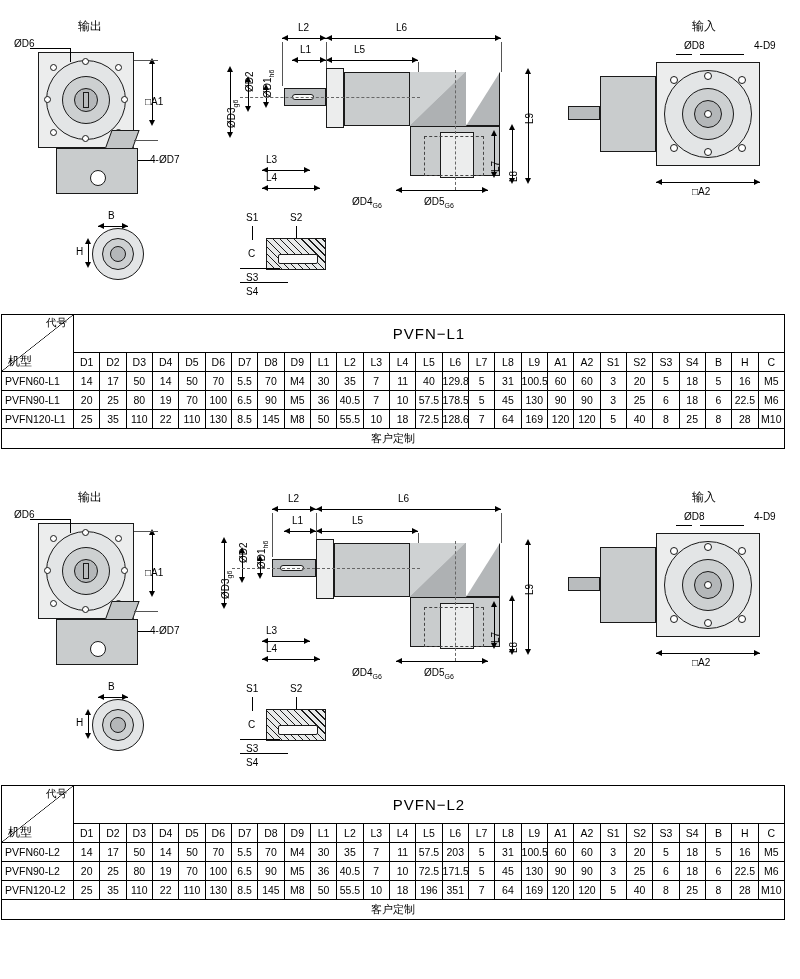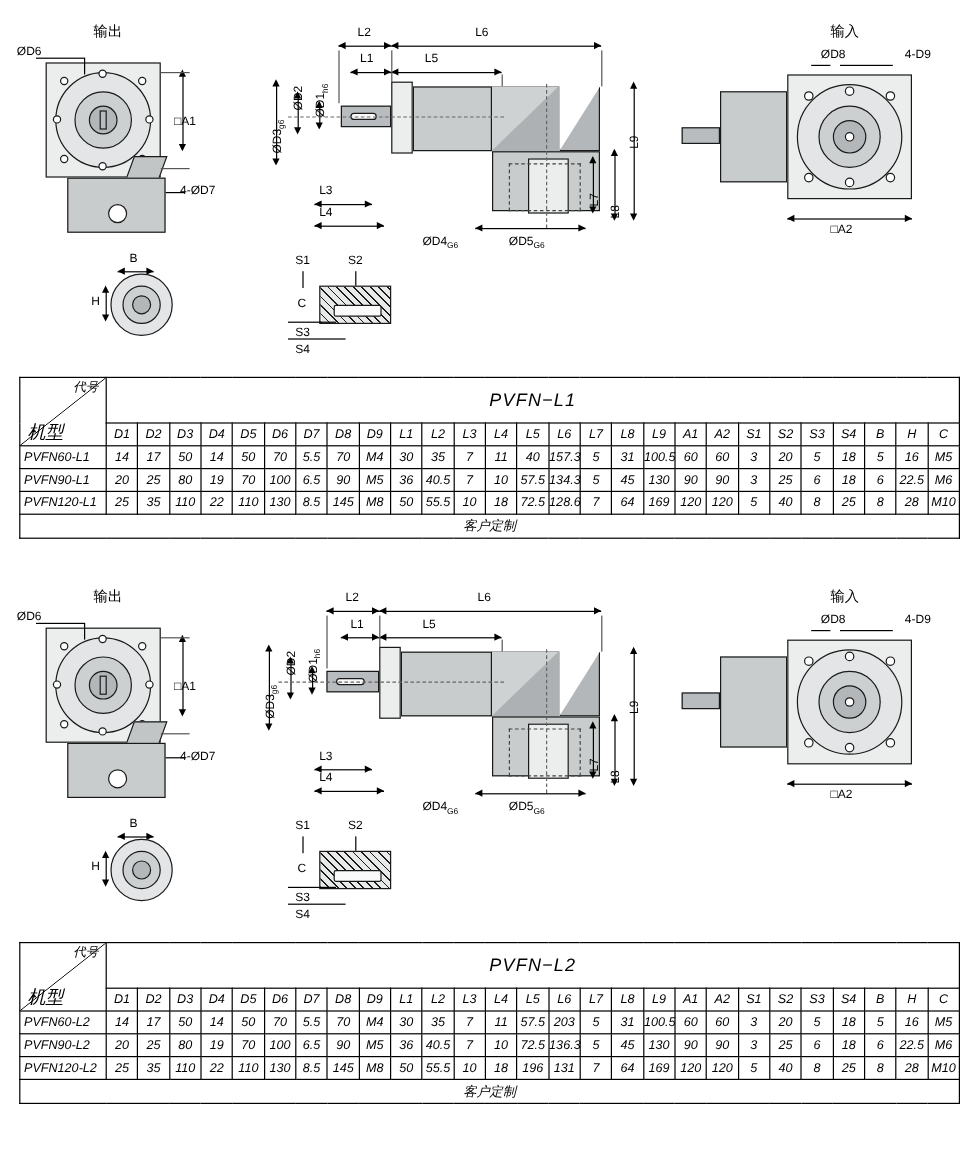--- a/index.html
+++ b/index.html
@@ -46,41 +46,41 @@
   .clv { position:absolute; border-left:1px dashed #666; }
   .arrowL, .arrowR { position:absolute; width:0; height:0; border-top:3px solid transparent; border-bottom:3px solid transparent; }
   .arrowL { border-right:6px solid #000; }
   .arrowR { border-left:6px solid #000; }
   .arrowU, .arrowD { position:absolute; width:0; height:0; border-left:3px solid transparent; border-right:3px solid transparent; }
   .arrowU { border-bottom:6px solid #000; }
   .arrowD { border-top:6px solid #000; }
   .rot { transform:rotate(-90deg); transform-origin:left top; }
 
   
-  .table-wrap { width:718px; margin:0 16px;font-style:italic; }
+  .table-wrap { width:718px; margin:0 1px; }
   table.spec {
     border-collapse:collapse;
     width:784px;
     font-size:10.5px;
     table-layout:fixed;
   }
   table.spec td, table.spec th {
     border:1px solid #000;
     text-align:center;
     padding:1px 0;
     height:19px;
     font-weight:normal;
   }
   table.spec .corner { position:relative; width:72px; height:38px; padding:0; }
   table.spec .corner .diag {
     position:absolute; top:0; left:0; width:100%; height:100%;
     background:linear-gradient(to right bottom, transparent calc(50% - 0.6px), #000 50%, transparent calc(50% + 0.6px));
   }
   table.spec .corner .t1 { position:absolute; top:1px; right:6px; font-size:10.5px; }
-  table.spec .corner .t2 { position:absolute; bottom:1px; left:6px; font-size:15px; }
+  table.spec .corner .t2 { position:absolute; bottom:1px; left:6px; font-size:12px; }
   table.spec .title { font-size:15px; letter-spacing:1px; height:38px; }
   table.spec .model { text-align:left; padding-left:3px; font-size:10.5px; }
   table.spec .custom { height:20px; font-size:11px; }
 </style>
 </head>
 <body>
 
 <div class="section">
   <div class="drawing" style="height:310px;">
 
@@ -304,21 +304,21 @@
             <td>50</td>
             <td>70</td>
             <td>5.5</td>
             <td>70</td>
             <td>M4</td>
             <td>30</td>
             <td>35</td>
             <td>7</td>
             <td>11</td>
             <td>40</td>
-            <td>157.3</td>
+            <td>129.8</td>
             <td>5</td>
             <td>31</td>
             <td>100.5</td>
             <td>60</td>
             <td>60</td>
             <td>3</td>
             <td>20</td>
             <td>5</td>
             <td>18</td>
             <td>5</td>
@@ -334,21 +334,21 @@
             <td>70</td>
             <td>100</td>
             <td>6.5</td>
             <td>90</td>
             <td>M5</td>
             <td>36</td>
             <td>40.5</td>
             <td>7</td>
             <td>10</td>
             <td>57.5</td>
-            <td>134.3</td>
+            <td>178.5</td>
             <td>5</td>
             <td>45</td>
             <td>130</td>
             <td>90</td>
             <td>90</td>
             <td>3</td>
             <td>25</td>
             <td>6</td>
             <td>18</td>
             <td>6</td>
@@ -643,21 +643,21 @@
             <td>70</td>
             <td>100</td>
             <td>6.5</td>
             <td>90</td>
             <td>M5</td>
             <td>36</td>
             <td>40.5</td>
             <td>7</td>
             <td>10</td>
             <td>72.5</td>
-            <td>136.3</td>
+            <td>171.5</td>
             <td>5</td>
             <td>45</td>
             <td>130</td>
             <td>90</td>
             <td>90</td>
             <td>3</td>
             <td>25</td>
             <td>6</td>
             <td>18</td>
             <td>6</td>
@@ -673,21 +673,21 @@
             <td>110</td>
             <td>130</td>
             <td>8.5</td>
             <td>145</td>
             <td>M8</td>
             <td>50</td>
             <td>55.5</td>
             <td>10</td>
             <td>18</td>
             <td>196</td>
-            <td>131</td>
+            <td>351</td>
             <td>7</td>
             <td>64</td>
             <td>169</td>
             <td>120</td>
             <td>120</td>
             <td>5</td>
             <td>40</td>
             <td>8</td>
             <td>25</td>
             <td>8</td>

